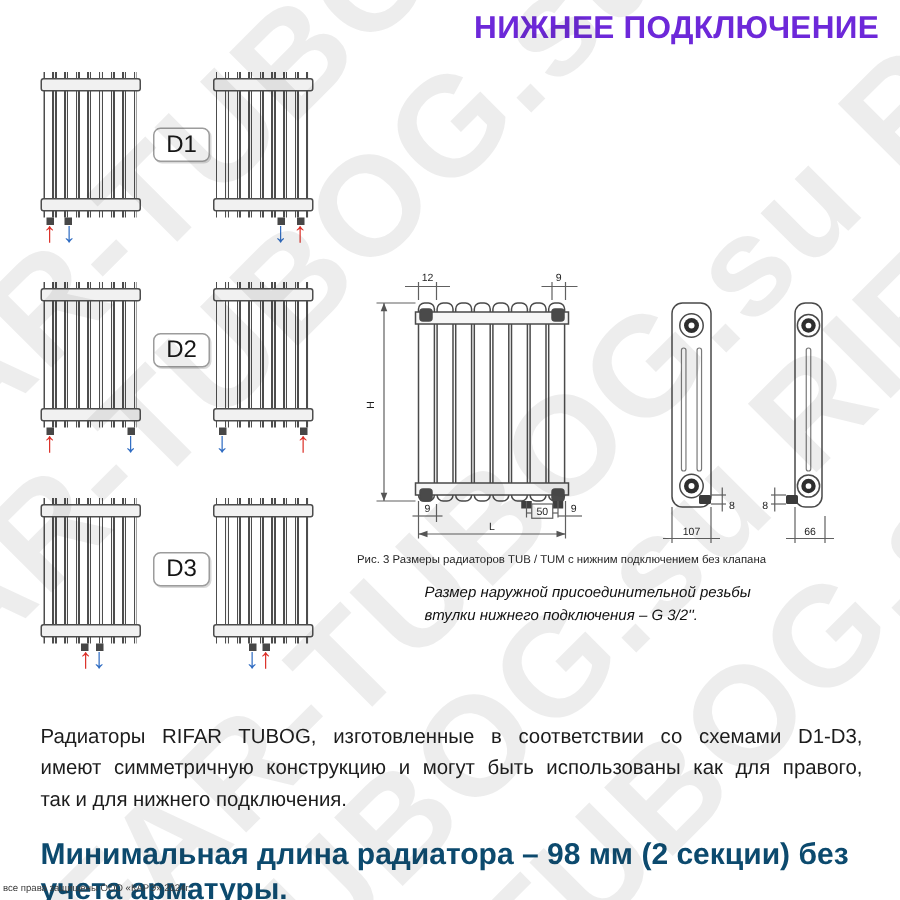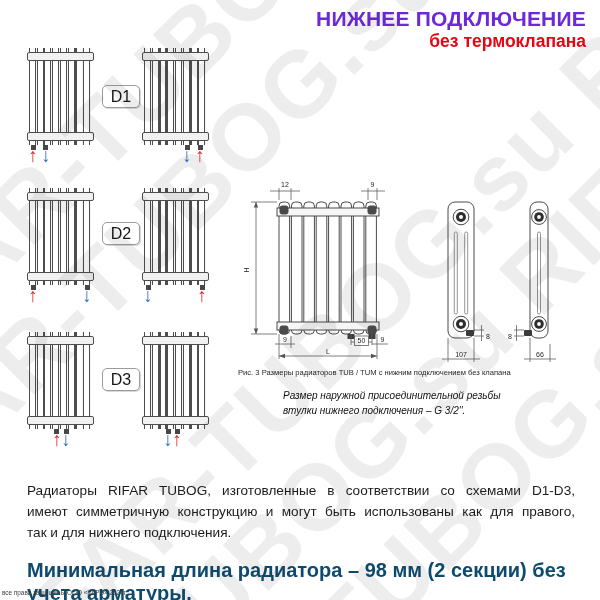--- a/index.html
+++ b/index.html
@@ -50,21 +50,20 @@
 
 <div class="page">
 
   <div class="wm" style="left:-150px; top:330px;">RIFAR-TUBOG.su RIFAR-TUBOG.su</div>
   <div class="wm" style="left:-150px; top:480px;">RIFAR-TUBOG.su RIFAR-TUBOG.su</div>
   <div class="wm" style="left:-20px;  top:640px;">RIFAR-TUBOG.su RIFAR-TUBOG.su</div>
   <div class="wm" style="left:-80px;  top:840px;">RIFAR-TUBOG.su RIFAR-TUBOG.su</div>
   <div class="wm" style="left:100px;  top:820px;">RIFAR-TUBOG.su RIFAR-TUBOG.su</div>
 
   <div class="hdr-title">НИЖНЕЕ ПОДКЛЮЧЕНИЕ</div>
-  <div class="hdr-sub">без термоклапана</div>
 
   <div class="radiator" style="left:28px; top:48px;">
     <div class="tubes"></div>
     <div class="band top"></div>
     <div class="band bot"></div>
     <div class="nub" style="left:2.5px;"></div>
     <div class="nub" style="left:15px;"></div>
   </div>
   <div class="scheme-label" style="left:102px; top:85px;">
       <span>D1</span>

